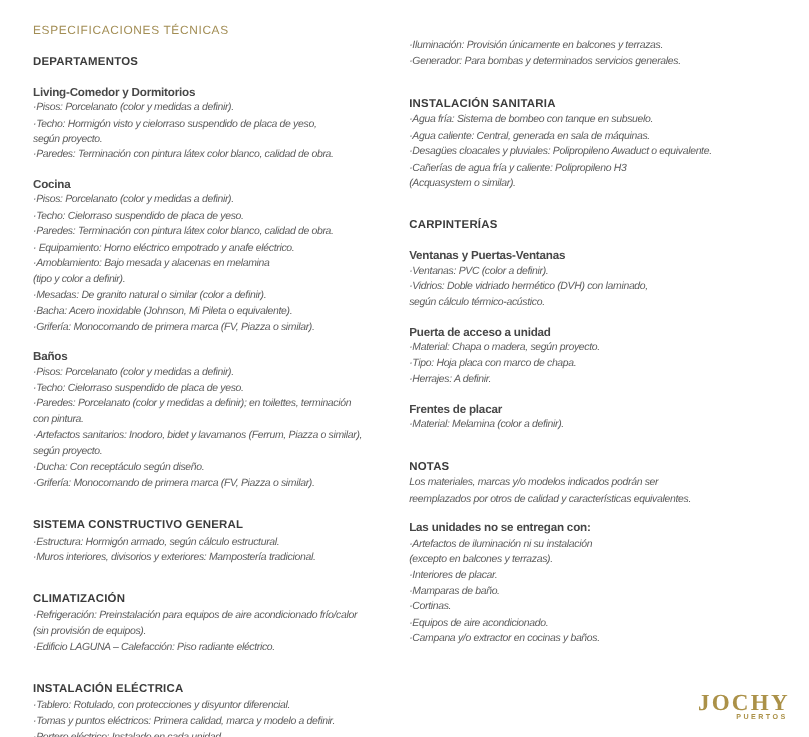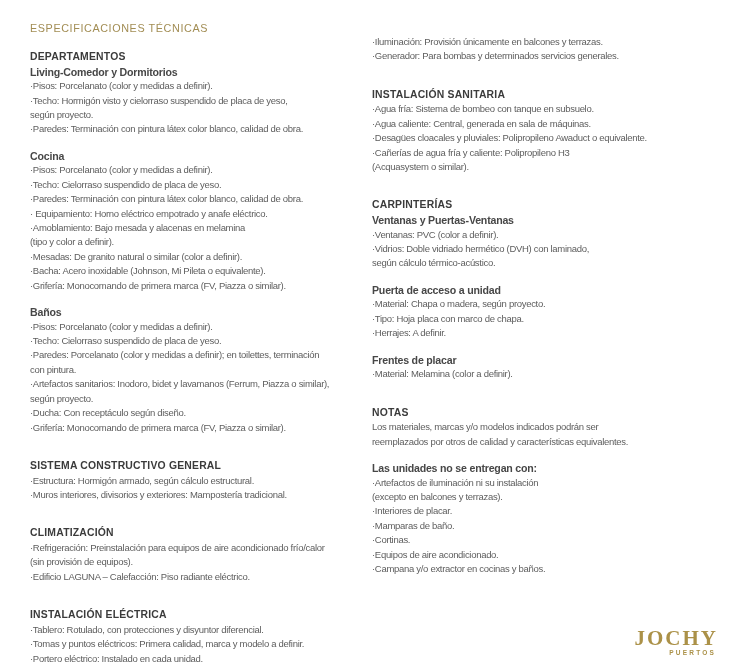--- a/index.html
+++ b/index.html
@@ -19,31 +19,32 @@
     color:var(--accent);white-space:nowrap;
   }
   .col{position:absolute;}
   .col-left{left:30px;top:50px;width:342px;}
   .col-right{left:372px;top:35px;width:352px;}
   .col > div{white-space:nowrap;}
   .col > :first-child{margin-top:0 !important;}
   .b{
     font-size:9.5px;letter-spacing:-0.3px;line-height:14.4px;
     color:var(--bodyc);
+    font-style:italic;
   }
   .b.sp{margin-top:0;}
   .h1{
     font-size:10.4px;font-weight:700;letter-spacing:.2px;line-height:14.6px;
     color:var(--h1c);margin-top:24px;
   }
   .h2{
     font-size:10.6px;font-weight:700;letter-spacing:-0.2px;line-height:14.6px;
     color:var(--h2c);margin-top:12px;
   }
-  .h1 + .h2{margin-top:0;}
+  .h1 + .h2{margin-top:12px;}
   .logo{
     position:absolute;right:17px;top:627px;text-align:right;
     color:var(--logoc);
   }
   .logo-word{
     font-family:"Liberation Serif","DejaVu Serif",serif;
     font-size:21px;font-weight:700;letter-spacing:2px;line-height:22px;
     white-space:nowrap;
   }
   .logo-tag{

